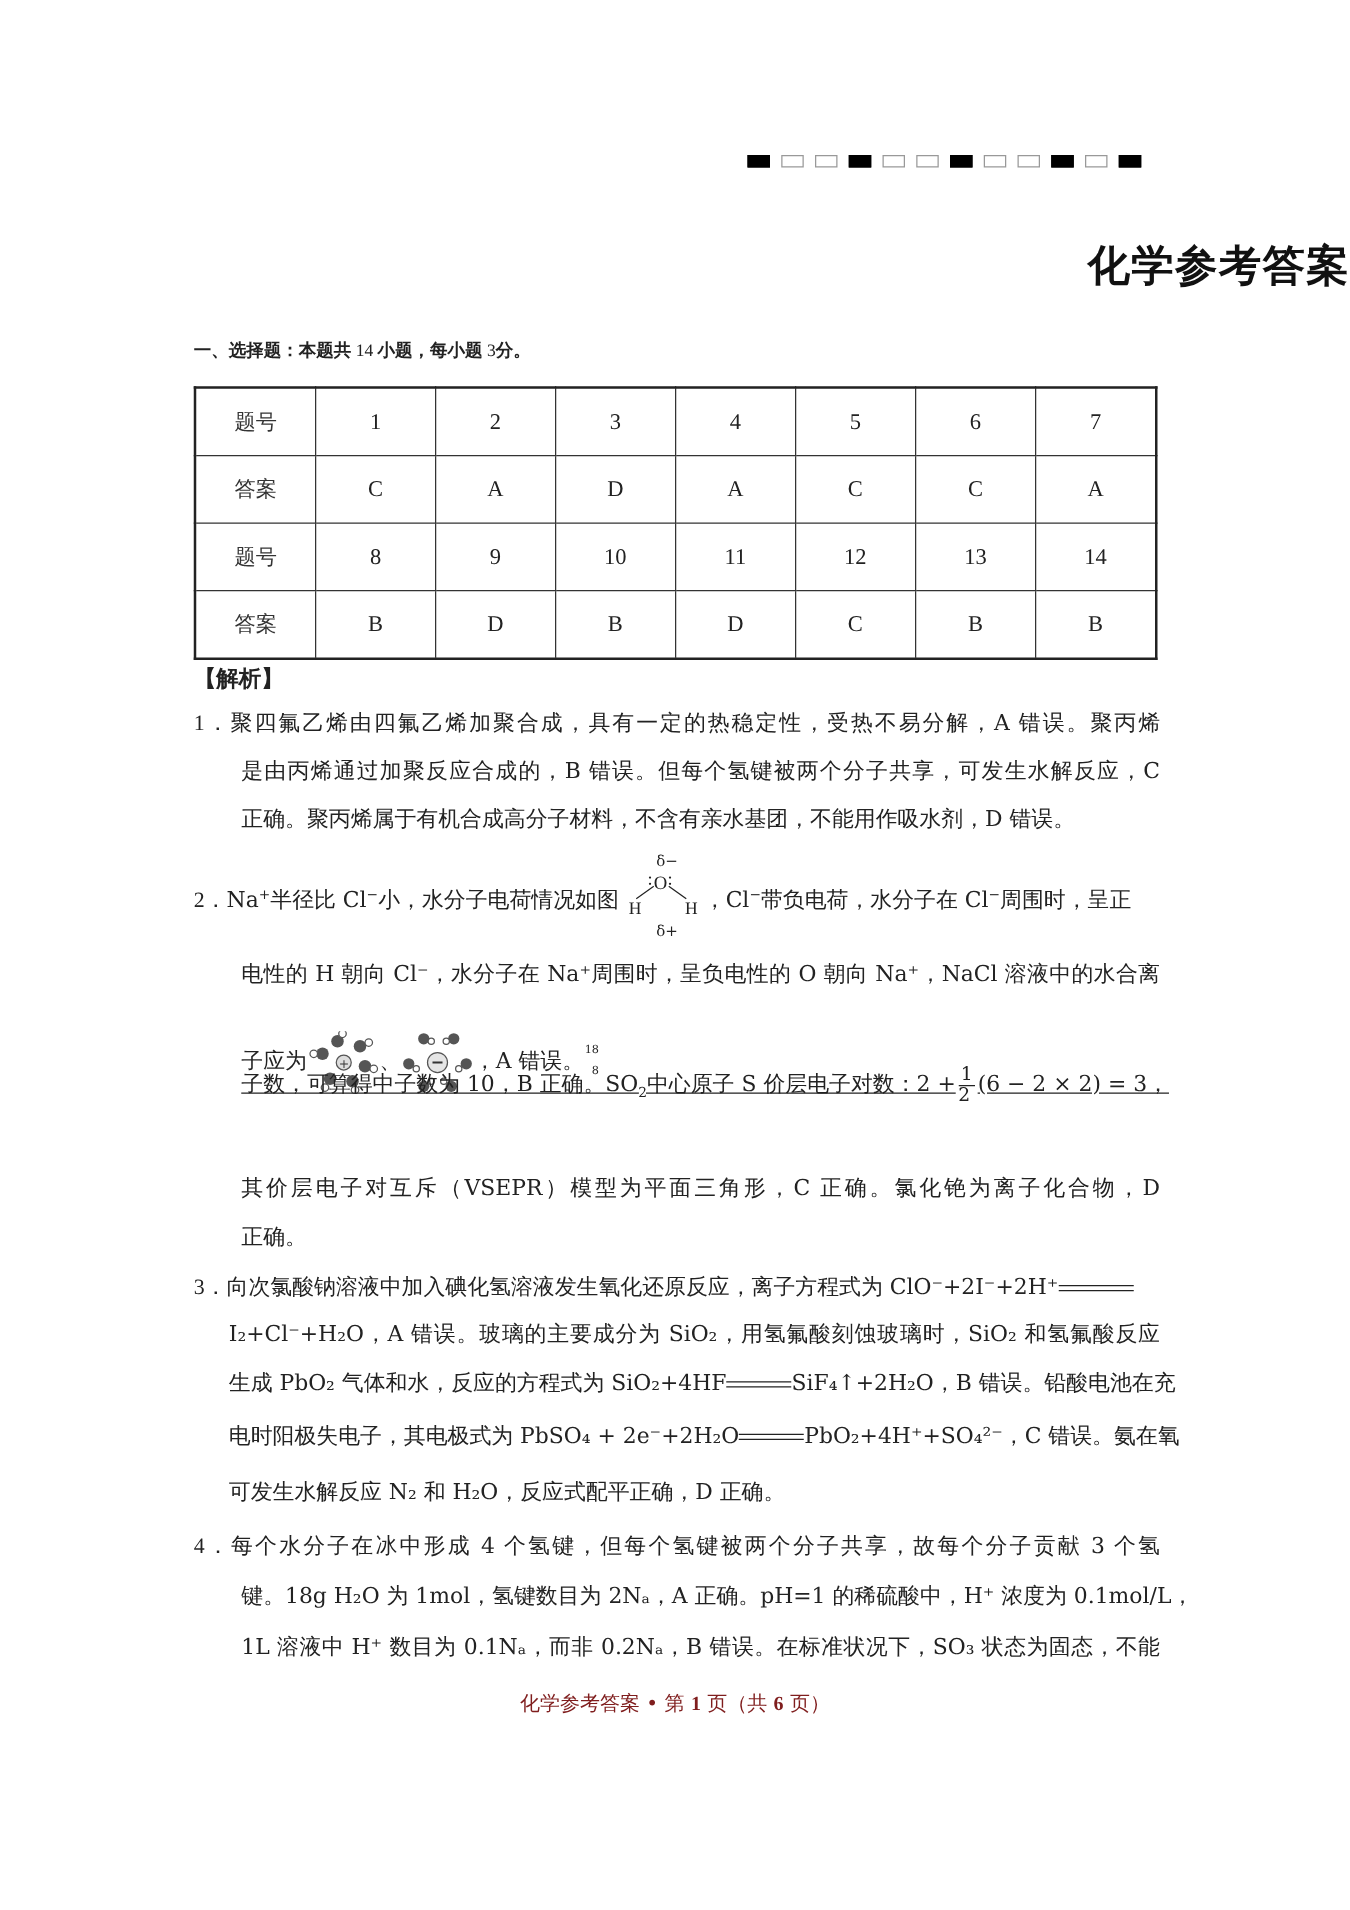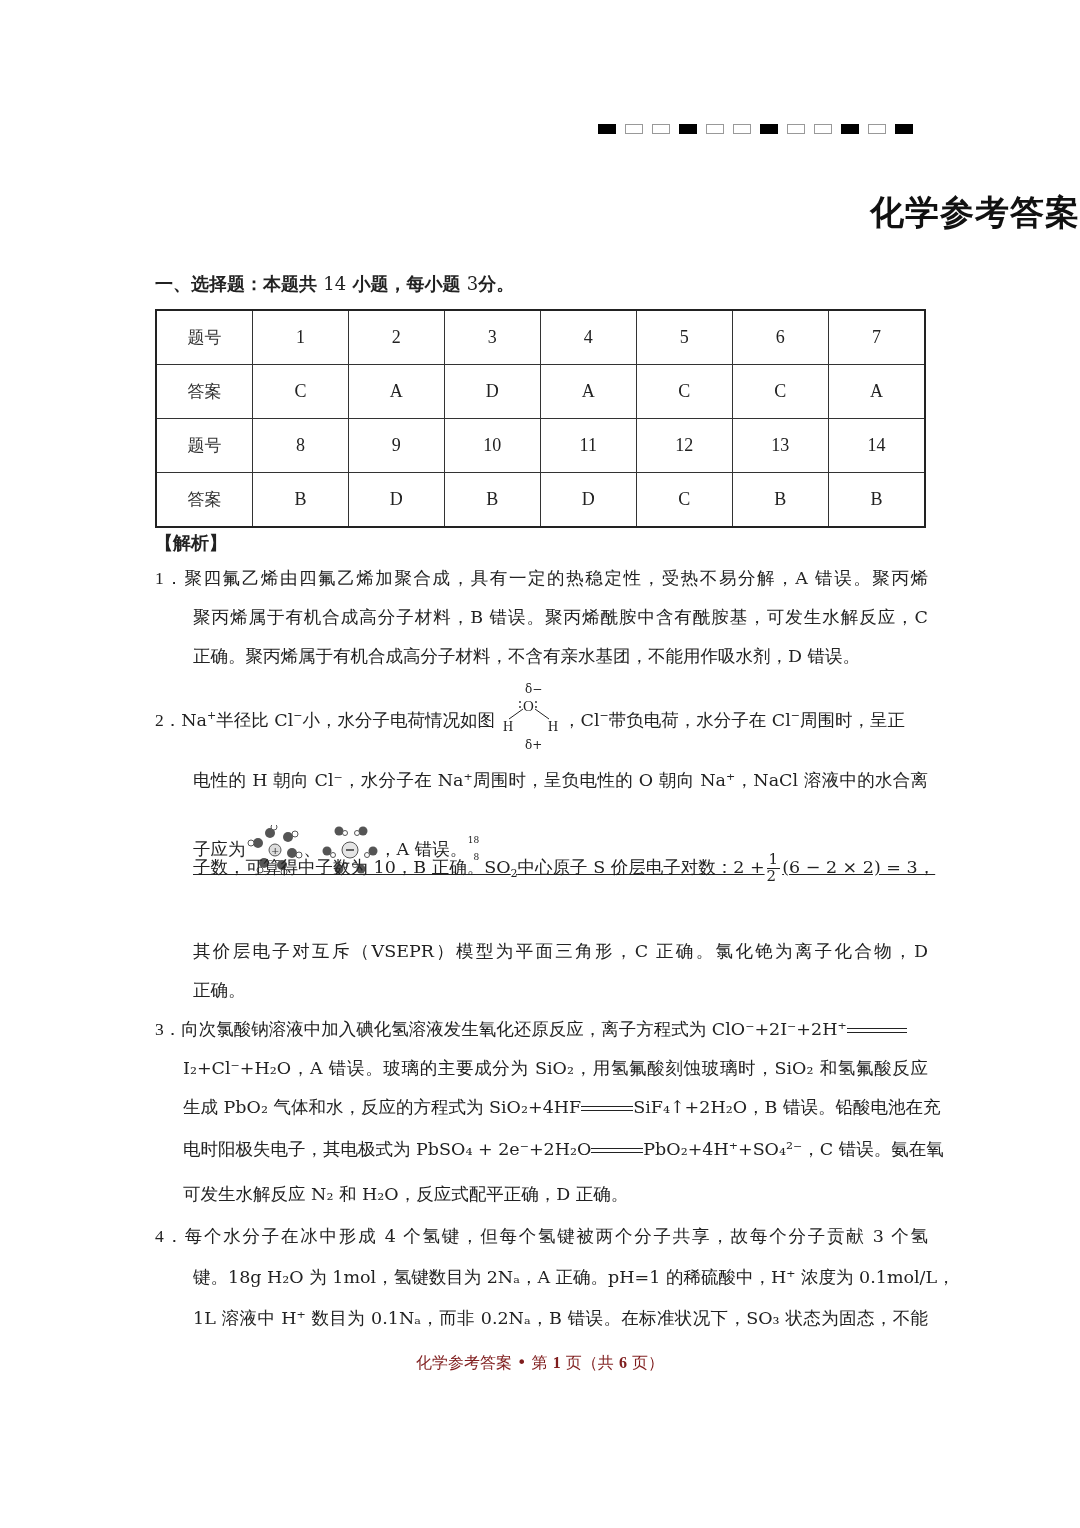--- a/index.html
+++ b/index.html
@@ -3,21 +3,21 @@
 <meta charset="utf-8">
 <style>
   html, body { margin: 0; padding: 0; background: #ffffff; }
   body { width: 1080px; height: 1528px; position: relative; overflow: hidden;
          font-family: "DejaVu Serif", "Liberation Serif", serif; color: #1a1a1a; }
   .marks { position: absolute; top: 124px; left: 598px; display: flex; gap: 9px; }
   .mark { width: 18px; height: 10px; box-sizing: border-box; border: 1px solid #999; background: #fff; }
   .mark.filled { background: #000; border-color: #000; }
   .title { position: absolute; top: 190px; left: 0; width: 1080px; text-align: right;
            font-size: 34px; font-weight: bold; letter-spacing: 1px; color: #111; }
-  .section-head { position: absolute; top: 272px; left: 155px; font-size: 18px; font-weight: bold; color: #222; }
+  .section-head { position: absolute; top: 272px; left: 155px; font-size: 14px; font-weight: bold; color: #222; font-family: Liberation Serif, serif; }
   .section-head .num { font-weight: normal; }
   table.ans { position: absolute; top: 309px; left: 155px; width: 771px; height: 209px;
               border-collapse: collapse; border: 2px solid #222; padding-left: 44px; }
   table.ans td { border: 1px solid #333; text-align: center; font-size: 18px; width: 96px; height: 51px;
                  font-family: "Liberation Serif", serif; color: #222; }
   table.ans td.rh { font-family: "DejaVu Sans", sans-serif; font-size: 17px; color: #333; }
   .analysis-head { position: absolute; top: 531px; left: 155px; font-size: 18px; font-weight: bold;
                    font-family: "DejaVu Sans", sans-serif; color: #222; }
   .line { position: absolute; left: 193px; width: 735px; font-size: 17.5px; white-space: nowrap;
           text-align: justify; text-align-last: justify; color: #222; line-height: 1; }
@@ -107,21 +107,21 @@
       <td>C</td>
       <td>B</td>
       <td>B</td>
     </tr>
   </tbody>
 </table>
 
 <div class="analysis-head">【解析】</div>
 
 <div class="line first" style="top:570px;"><span class="q-num">1．</span><span>聚四氟乙烯由四氟乙烯加聚合成，具有一定的热稳定性，受热不易分解，A 错误。聚丙烯</span></div>
-<div class="line" style="top:609px;">聚丙烯属于有机合成高分子材料，B 错误。聚丙烯酰胺中含有酰胺基，可发生水解反应，C</div>
+<div class="line" style="top:609px;">是由丙烯通过加聚反应合成的，B 错误。但每个氢键被两个分子共享，可发生水解反应，C</div>
 <div class="line short" style="top:648px;">正确。聚丙烯属于有机合成高分子材料，不含有亲水基团，不能用作吸水剂，D 错误。</div>
 
 <div class="line first short" style="top:710px; text-align-last:left;">
   <span class="q-num">2．</span><span>Na</span><sup>+</sup><span>半径比 Cl</span><sup>−</sup><span>小，水分子电荷情况如图</span><span class="molecule" style="position:relative; width:68px; height:20px;">
     <svg width="68" height="70" style="position:absolute; left:0; top:-30px;" viewBox="0 0 68 70">
       <text x="30" y="12" font-size="12" font-family="DejaVu Serif, serif" fill="#222">δ−</text>
       <text x="28" y="30" font-size="15" font-family="Liberation Serif, serif" fill="#222">O</text>
       <circle cx="25" cy="21" r="0.9" fill="#222"></circle>
         <circle cx="25" cy="26" r="0.9" fill="#222"></circle>
       <circle cx="41" cy="21" r="0.9" fill="#222"></circle>

